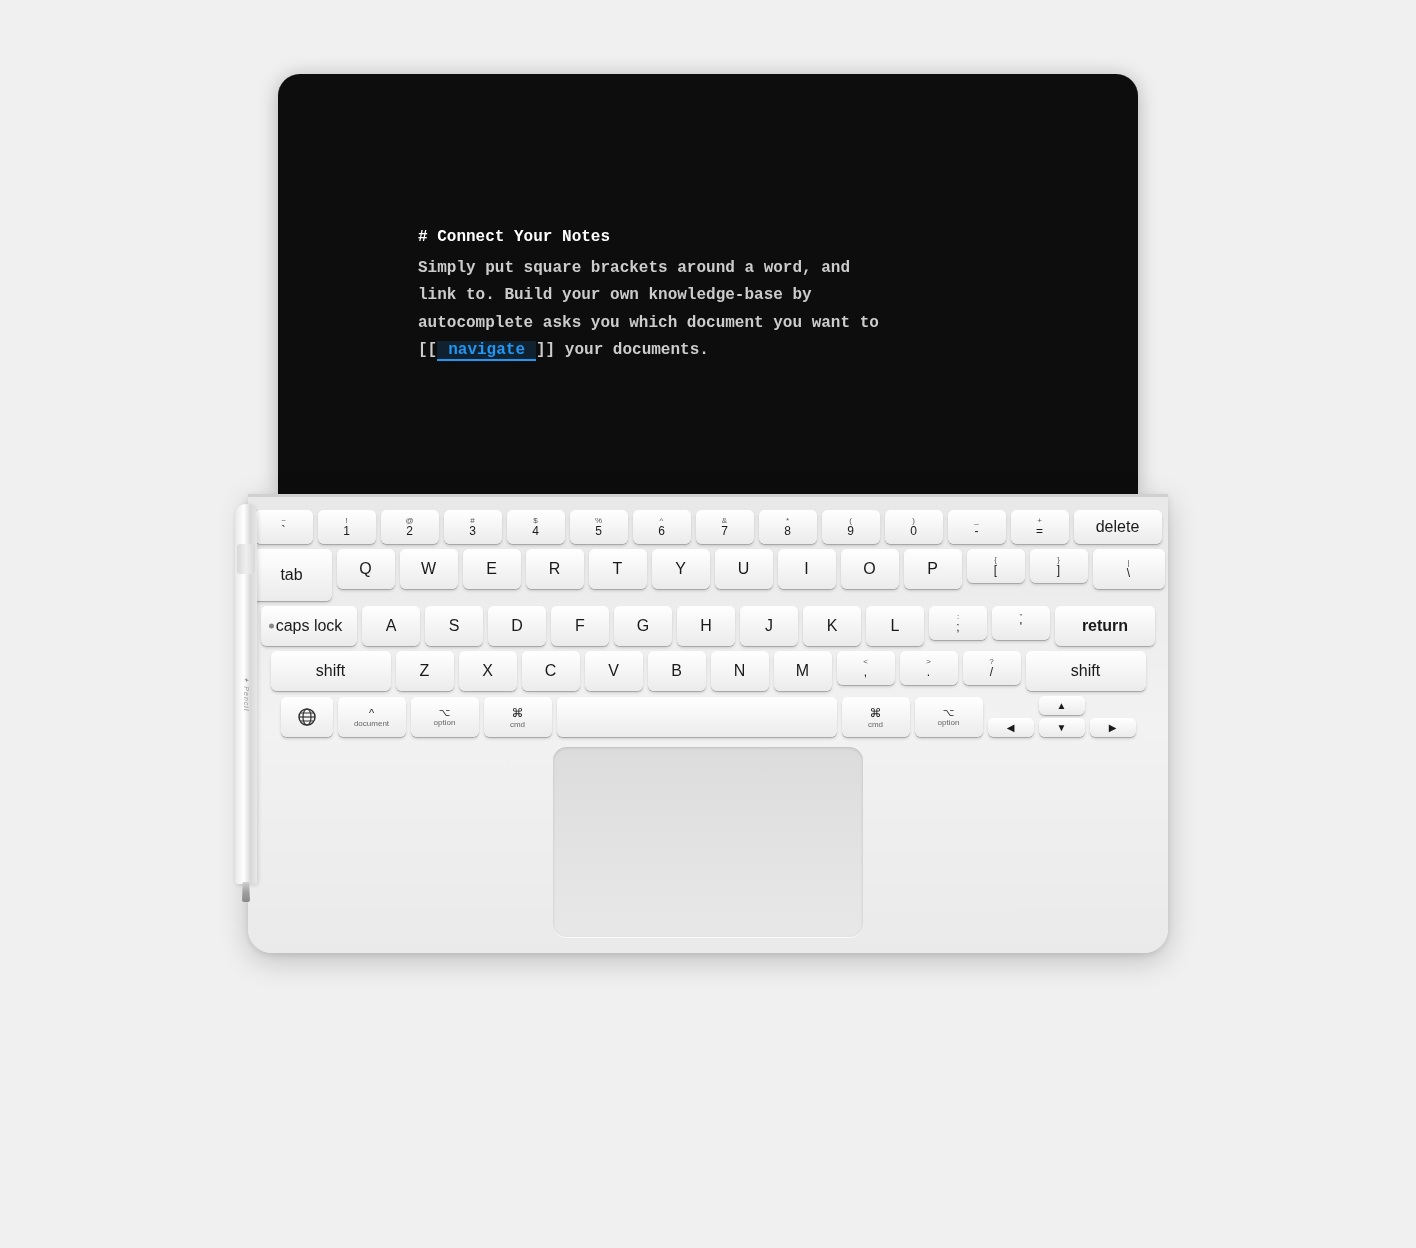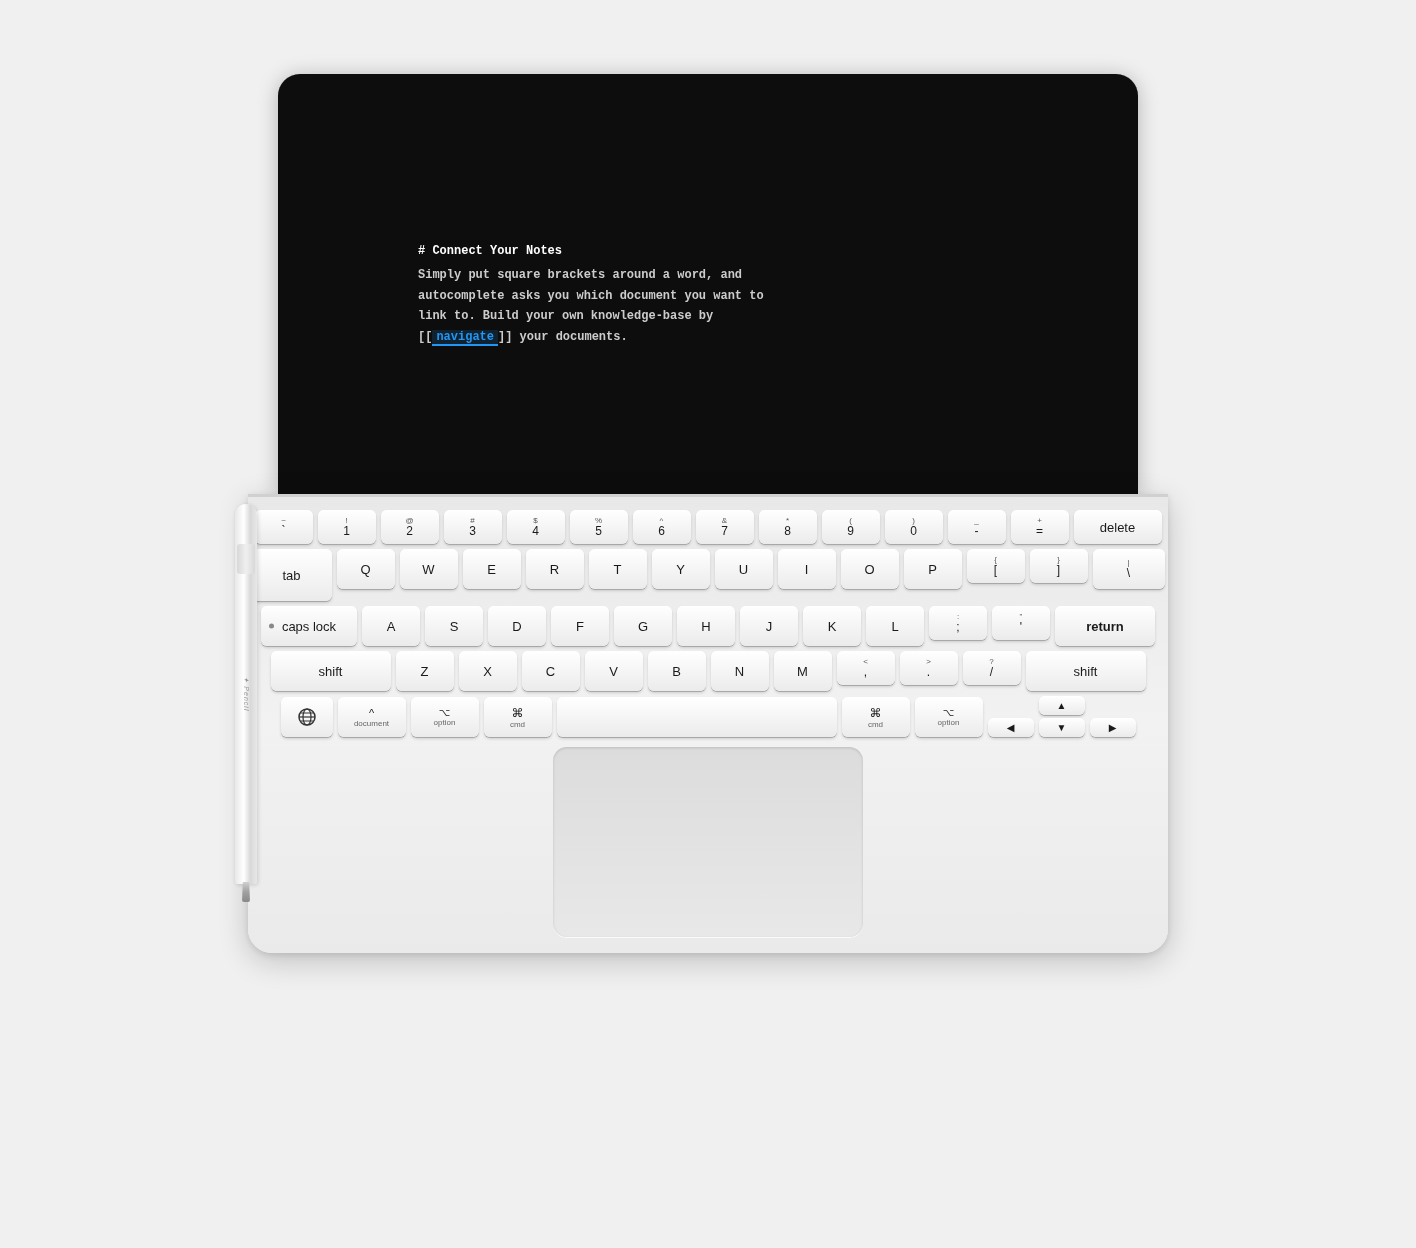--- a/index.html
+++ b/index.html
@@ -113,41 +113,41 @@
       background: #0d0d0d;
       border-radius: 18px 18px 0 0;
       padding: 60px 50px 40px 140px;
       display: flex;
       flex-direction: column;
       justify-content: center;
     }
 
     .code-text {
       font-family: 'Courier New', Courier, monospace;
-      font-size: 12px;
+      font-size: 16px;
       line-height: 1.7;
       color: #e8e8e8;
     }
 
     .code-heading {
       font-weight: bold;
       color: #ffffff;
       margin-bottom: 4px;
     }
 
     .code-body {
       color: #cccccc;
       font-weight: bold;
     }
 
     .highlight-word {
       color: #2196f3;
       background: rgba(33, 150, 243, 0.15);
       border-bottom: 2px solid #2196f3;
-      padding: 0 4px;
+      padding: 0 11px;
     }
 
     
     .keyboard {
       width: 920px;
       background: linear-gradient(to bottom, #e8e8e8 0%, #f2f2f2 50%, #eaeaea 100%);
       border-radius: 0 0 24px 24px;
       padding: 16px 16px 0 16px;
       box-shadow: 0 8px 30px rgba(0,0,0,0.2), 0 2px 6px rgba(0,0,0,0.1);
       position: relative;
@@ -221,21 +221,21 @@
       color: #555;
       line-height: 1;
     }
     .key-bottom {
       font-size: 12px;
       color: #1a1a1a;
       font-weight: 500;
       line-height: 1;
     }
     .key-label {
-      font-size: 13px;
+      font-size: 16px;
       color: #1a1a1a;
     }
     .key-sublabel {
       font-size: 8px;
       color: #666;
     }
 
     .arrow-col {
       display: flex;
       flex-direction: column;
@@ -289,22 +289,22 @@
 
   <div class="ipad-wrapper">
 
     <div class="ipad">
 
       <div class="screen-content">
         <div class="code-text">
           <div class="code-heading"># Connect Your Notes</div>
           <div class="code-body">
             <div>Simply put square brackets around a word, and</div>
+            <div>link to. Build your own knowledge-base by</div>
             <div>autocomplete asks you which document you want to</div>
-            <div>link to. Build your own knowledge-base by</div>
             <div>
               <span>[[</span><span class="highlight-word">navigate</span><span>]] your documents.</span>
             </div>
           </div>
         </div>
       </div>
     </div>
 
     <div class="keyboard">
       <div class="keyboard-top-edge"></div>

